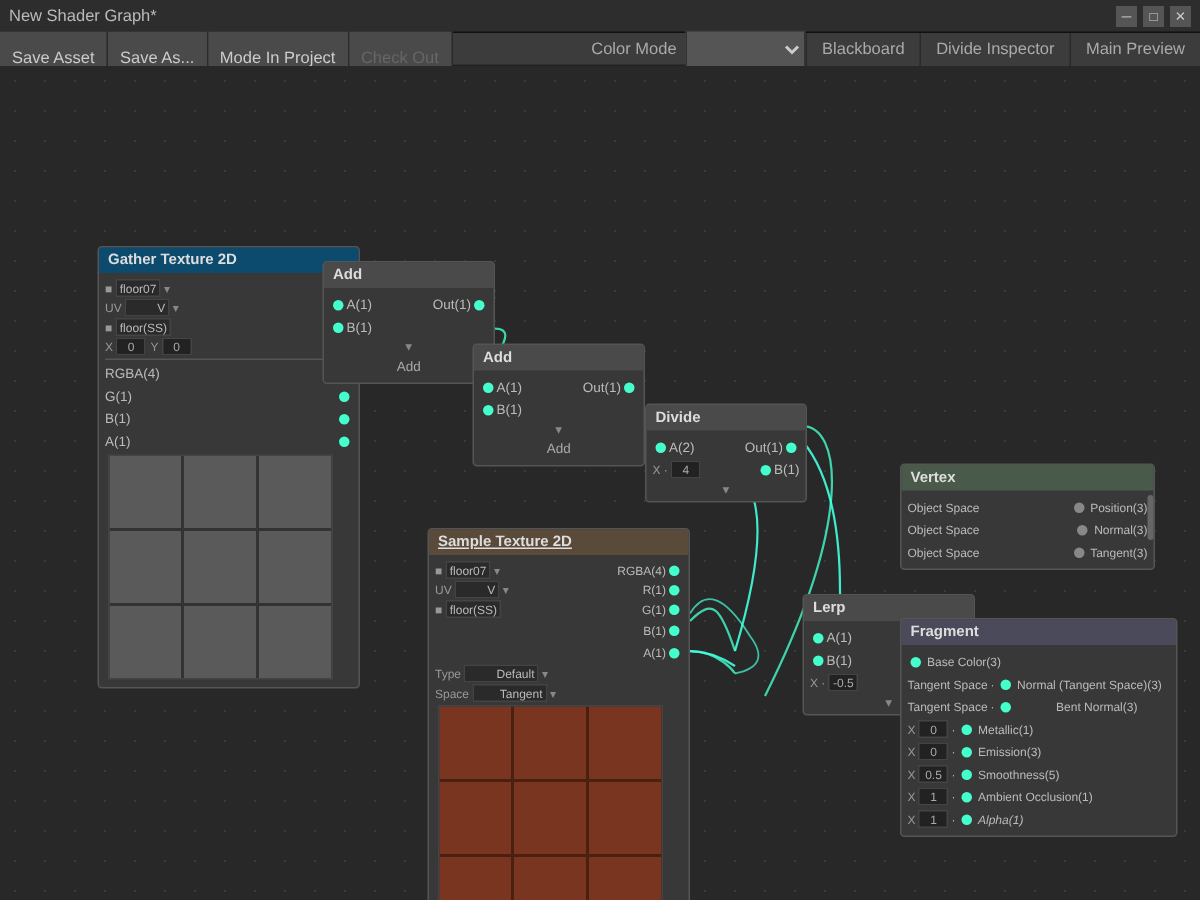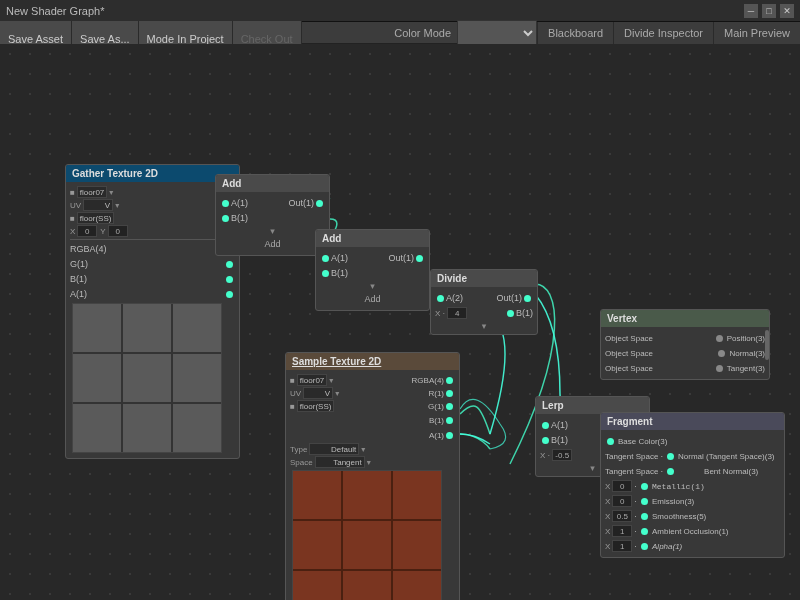--- a/index.html
+++ b/index.html
@@ -583,21 +583,21 @@
         <span class="port-label" style="font-size:8px;">Tangent Space</span>
         <span style="margin:0 2px;font-size:8px;">·</span>
         <span class="port-dot in"></span>
         <span class="port-label" style="font-size:8px;margin-left:16px;padding-left:12px;">Bent Normal(3)</span>
       </div>
       <div class="node-row">
         <span class="mini-label">X</span>
         <span class="val-box">0</span>
         <span style="margin:0 2px;font-size:8px;">·</span>
         <span class="port-dot in"></span>
-        <span class="port-label" style="font-size:8px;margin-left:2px;font-family:Liberation Mono, monospace;">Metallic(1)</span>
+        <span class="port-label" style="font-size:8px;margin-left:2px;">Metallic(1)</span>
       </div>
       <div class="node-row">
         <span class="mini-label">X</span>
         <span class="val-box">0</span>
         <span style="margin:0 2px;font-size:8px;">·</span>
         <span class="port-dot in"></span>
         <span class="port-label" style="font-size:8px;margin-left:2px;">Emission(3)</span>
       </div>
       <div class="node-row">
         <span class="mini-label">X</span>

